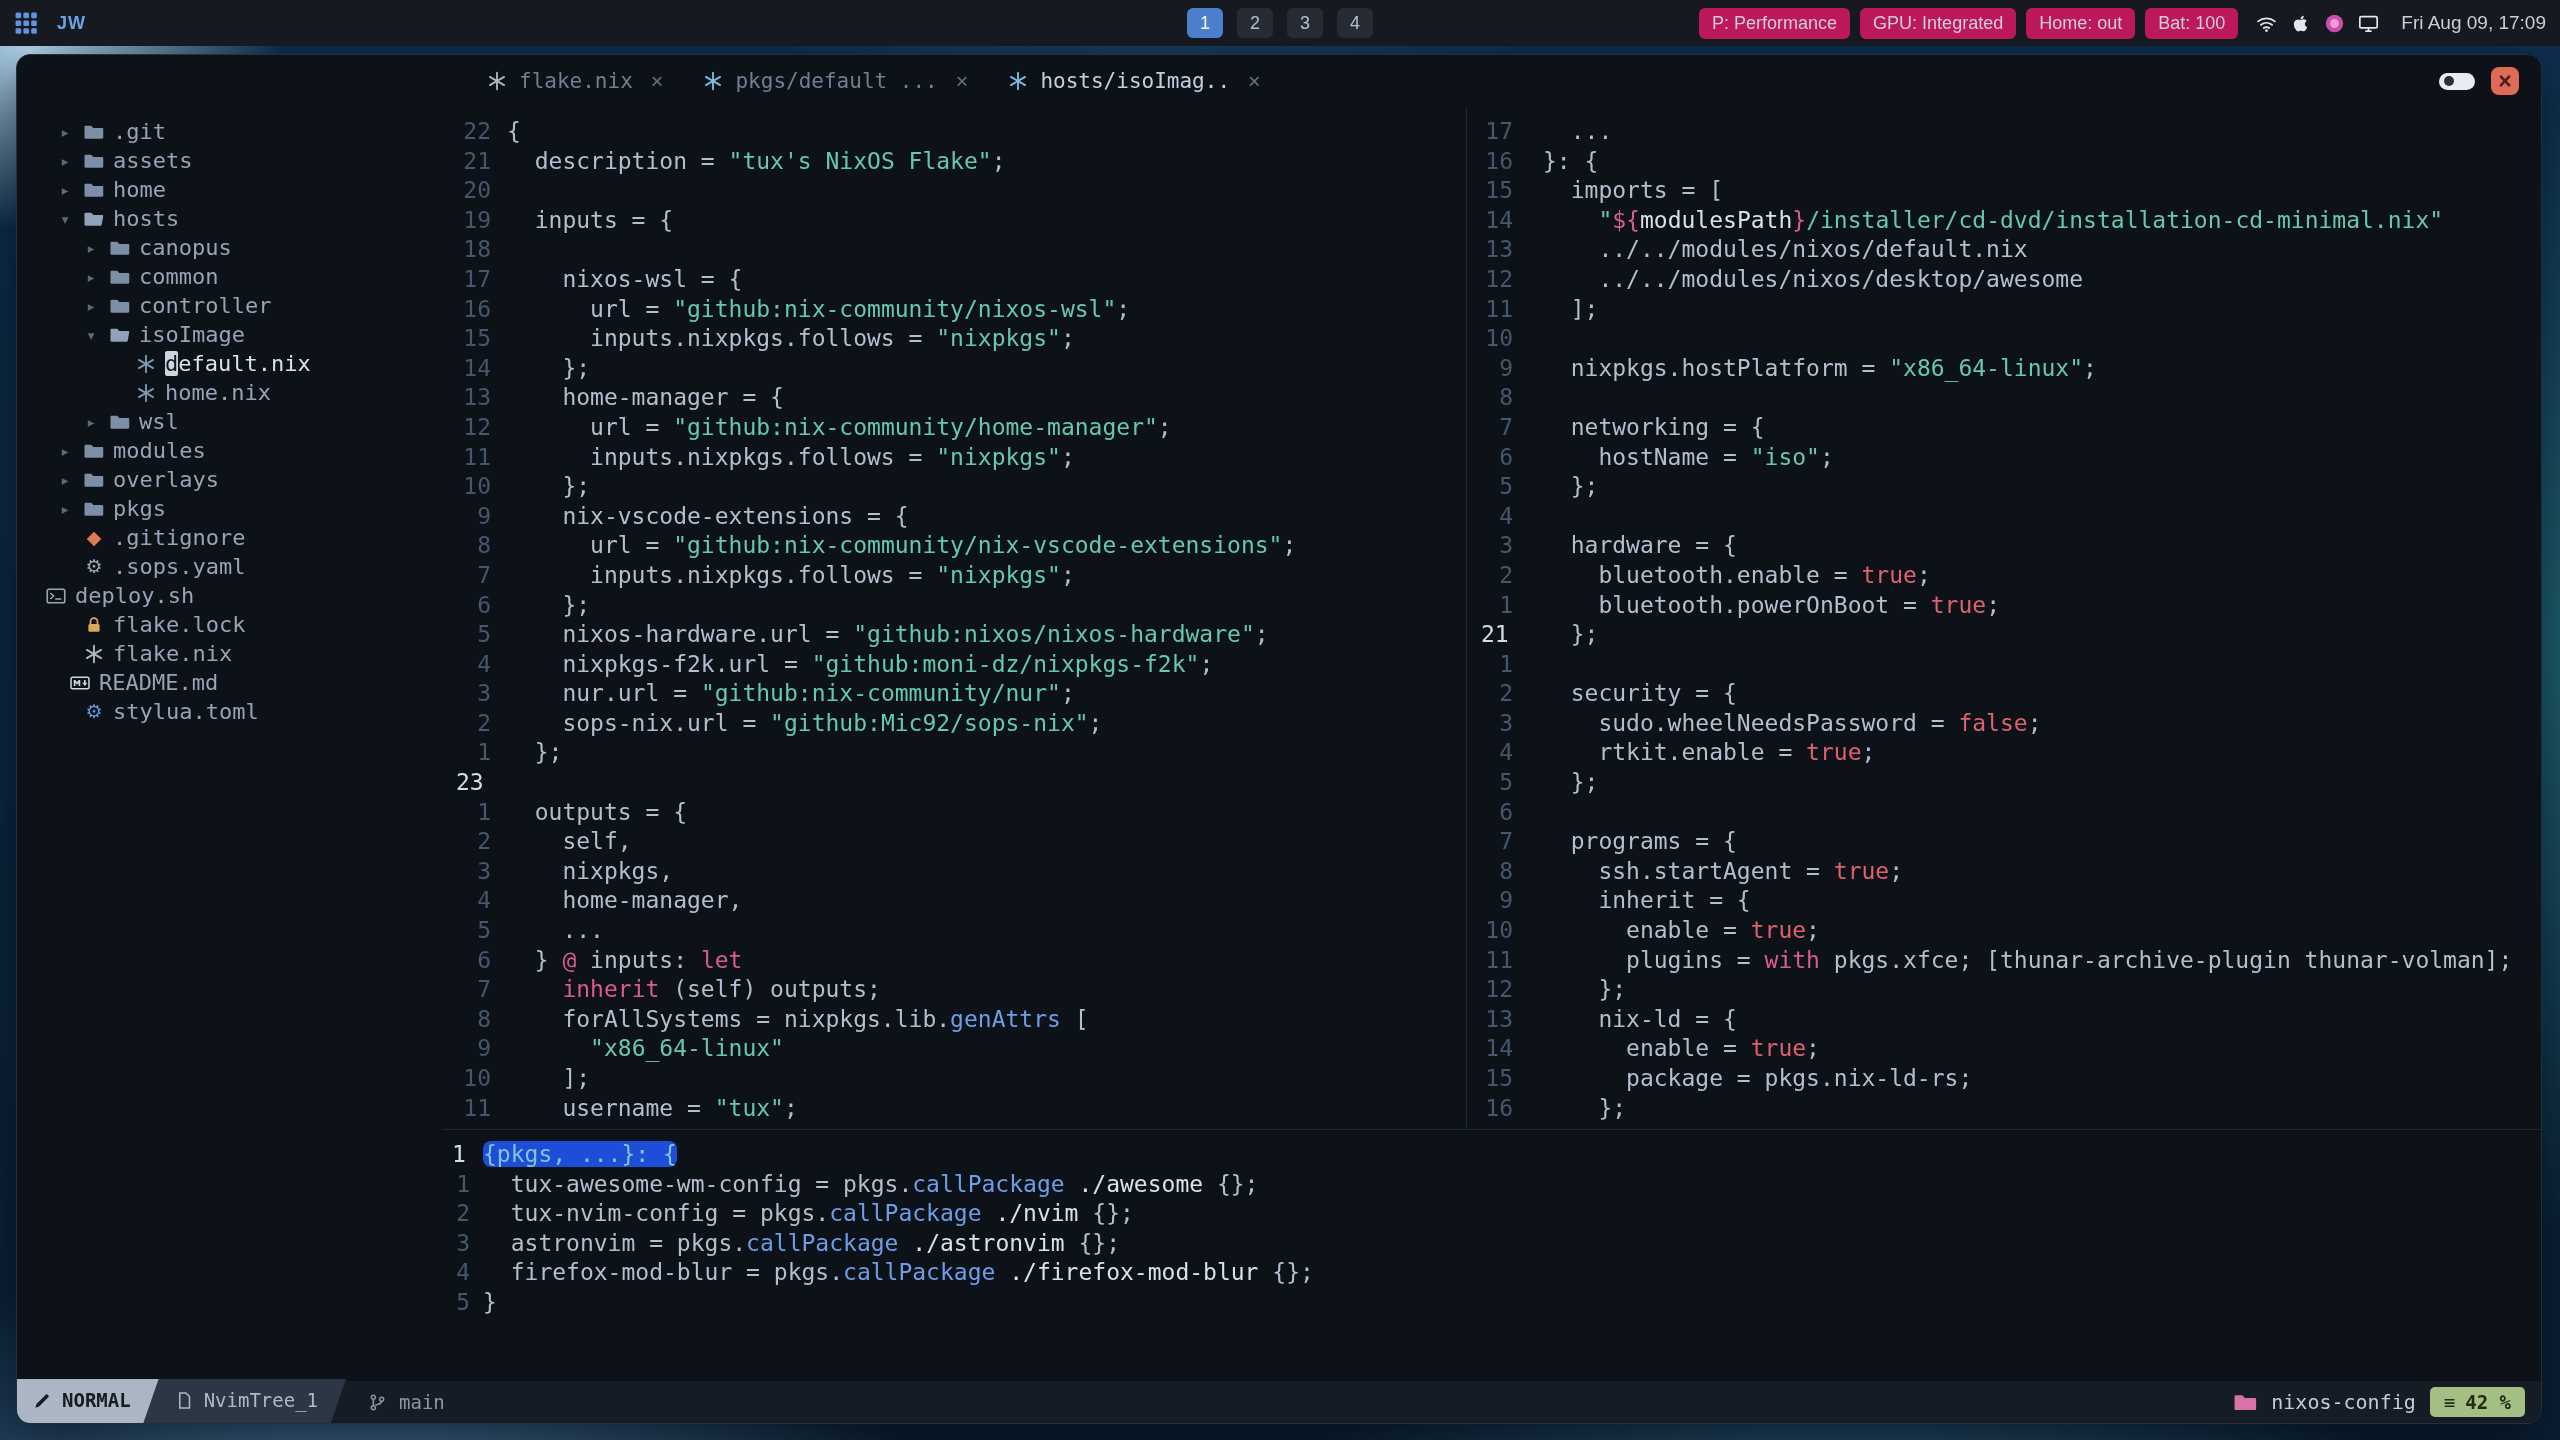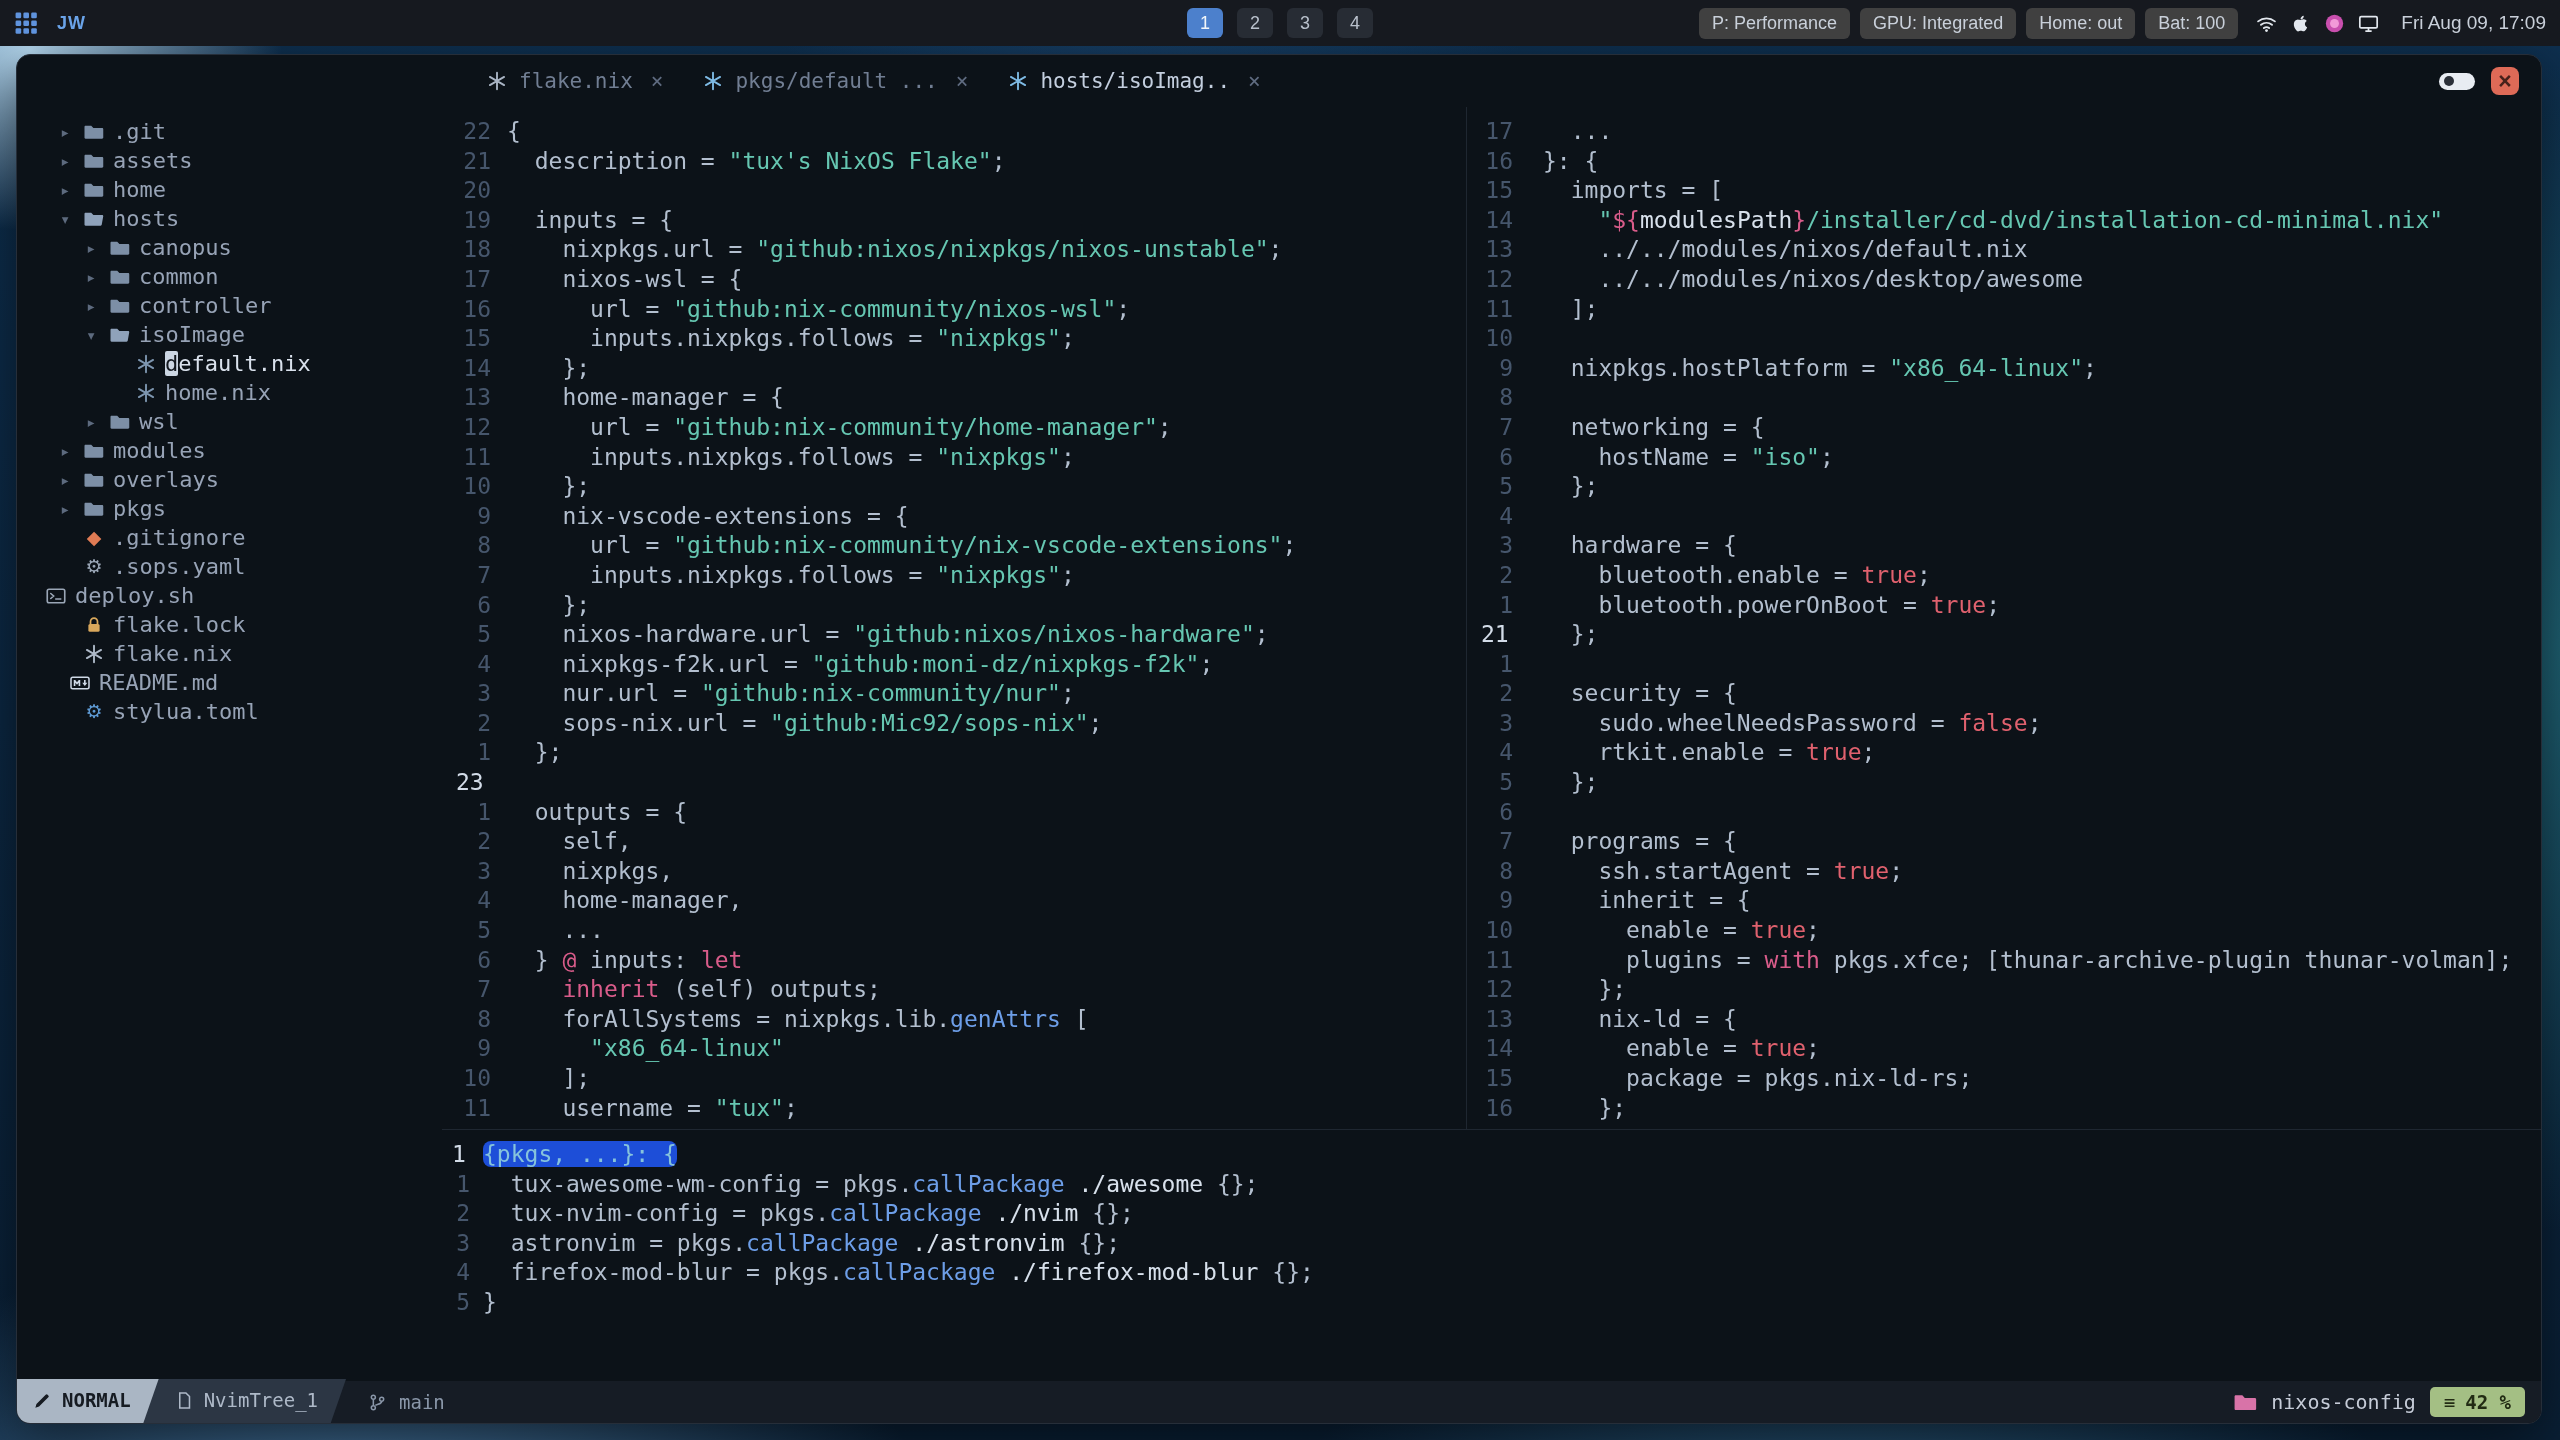--- a/index.html
+++ b/index.html
@@ -20,21 +20,21 @@
     display:flex;align-items:center;padding:0 14px;box-sizing:border-box;
     font-size:19px;color:#c9d0da;z-index:5}
   .tb-left{display:flex;align-items:center;gap:18px}
   .tb-icon svg{width:25px;height:25px;display:block}
   .tb-logo{font-weight:bold;color:#6aa3e8;font-size:18px;letter-spacing:1px}
   .tb-center{position:absolute;left:50%;top:50%;transform:translate(-50%,-50%);display:flex;gap:14px}
   .ws{min-width:36px;height:30px;border-radius:6px;background:#272c34;color:#b9c1cc;
     display:flex;align-items:center;justify-content:center;font-size:18px}
   .ws.active{background:#4c80cc;color:#f2f6fa}
   .tb-right{margin-left:auto;display:flex;align-items:center;gap:10px}
-  .pill{background:#404040;border-radius:6px;padding:5px 13px;font-size:18px;white-space:nowrap}
+  .pill{background:#be185d;border-radius:6px;padding:5px 13px;font-size:18px;white-space:nowrap}
   .tb-tray{display:flex;gap:13px;align-items:center;margin:0 8px}
   .tb-tray svg{width:21px;height:21px;display:block}
   .tb-clock{margin-left:4px;white-space:nowrap}
   
   .window{position:absolute;left:16px;top:54px;width:2526px;height:1370px;background:#0c1218;
     border:1px solid #262e39;border-radius:14px;box-shadow:0 18px 60px rgba(0,0,0,.55);
     display:flex;flex-direction:column;overflow:hidden;box-sizing:border-box}
   .titlebar{height:52px;flex:0 0 52px;display:flex;align-items:center;padding-left:450px}
   .tabs{display:flex;align-items:center;height:100%}
   .tab{display:flex;align-items:center;gap:12px;padding:0 20px;height:100%;
@@ -395,21 +395,21 @@
             <span class="tlabel">stylua.toml</span>
           </div>
         </div>
       <div class="panes">
         <div class="topsplit">
           <div class="pane left">
               <div class="cline"><span class="gut">22</span><span class="code"><span>{</span></span></div>
               <div class="cline"><span class="gut">21</span><span class="code"><span>  description = </span><span class="tk-str">"tux's NixOS Flake"</span><span>;</span></span></div>
               <div class="cline"><span class="gut">20</span><span class="code"></span></div>
               <div class="cline"><span class="gut">19</span><span class="code"><span>  inputs = {</span></span></div>
-              <div class="cline"><span class="gut">18</span><span class="code"><span>    nixpkgs.url = </span><span class="tk-str">"github:nixos/nixpkgs/nixos-unstable"</span><span>;</span></span></div>
+              <div class="cline"><span class="gut">18</span></div>
               <div class="cline"><span class="gut">17</span><span class="code"><span>    nixos-wsl = {</span></span></div>
               <div class="cline"><span class="gut">16</span><span class="code"><span>      url = </span><span class="tk-str">"github:nix-community/nixos-wsl"</span><span>;</span></span></div>
               <div class="cline"><span class="gut">15</span><span class="code"><span>      inputs.nixpkgs.follows = </span><span class="tk-str">"nixpkgs"</span><span>;</span></span></div>
               <div class="cline"><span class="gut">14</span><span class="code"><span>    };</span></span></div>
               <div class="cline"><span class="gut">13</span><span class="code"><span>    home-manager = {</span></span></div>
               <div class="cline"><span class="gut">12</span><span class="code"><span>      url = </span><span class="tk-str">"github:nix-community/home-manager"</span><span>;</span></span></div>
               <div class="cline"><span class="gut">11</span><span class="code"><span>      inputs.nixpkgs.follows = </span><span class="tk-str">"nixpkgs"</span><span>;</span></span></div>
               <div class="cline"><span class="gut">10</span><span class="code"><span>    };</span></span></div>
               <div class="cline"><span class="gut">9</span><span class="code"><span>    nix-vscode-extensions = {</span></span></div>
               <div class="cline"><span class="gut">8</span><span class="code"><span>      url = </span><span class="tk-str">"github:nix-community/nix-vscode-extensions"</span><span>;</span></span></div>

